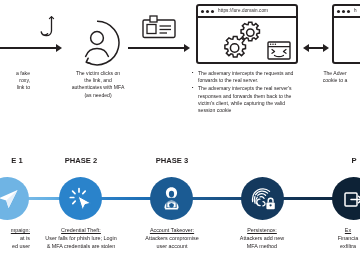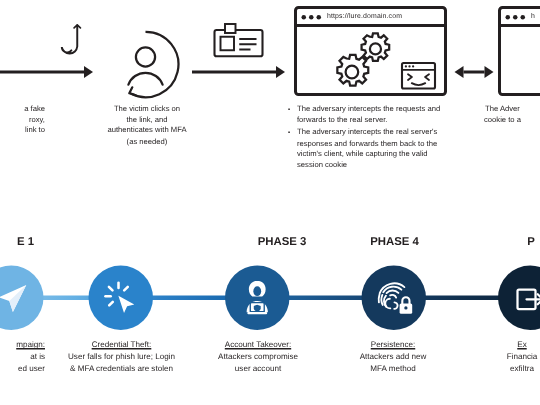--- a/index.html
+++ b/index.html
@@ -182,57 +182,57 @@
         <path d="M20.5 2 L2 10.2 L9.2 12.6 L11.6 20 Z" fill="#ffffff"></path>
         <path d="M9.2 12.6 L20.5 2 L11.6 20 L9.2 12.6 Z" fill="#e3effa"></path>
       </svg>
     </div>
     <div class="ph-cap left" style="left:-30px;top:78px;width:60px;">
       <div class="ttl">mpaign:</div>
       <div>at is</div>
       <div>ed user</div>
     </div>
 
+    <div class="ph-label" style="left:41px;top:8px;width:80px;">PHASE 2</div>
     <div class="tl-node" style="left:59px;top:29px;width:43px;height:43px;background:#2a83cb;">
       <svg width="24" height="24" viewBox="0 0 24 24">
         <g stroke="#ffffff" stroke-width="1.7" stroke-linecap="round">
           <line x1="10" y1="1.5" x2="10" y2="5"></line>
           <line x1="3.6" y1="4.2" x2="6" y2="6.6"></line>
           <line x1="1.3" y1="10.5" x2="4.8" y2="10.5"></line>
           <line x1="16.2" y1="4.2" x2="13.8" y2="6.6"></line>
           <line x1="3.8" y1="16.6" x2="6.2" y2="14.2"></line>
         </g>
         <path d="M9 9 L22 16.2 L16.1 17.6 L13.6 23 Z" fill="#ffffff" stroke="#2a83cb" stroke-width="1"></path>
       </svg>
     </div>
     <div class="ph-cap" style="left:28px;top:78px;width:106px;">
       <div class="ttl">Credential Theft:</div>
       <div>User falls for phish lure; Login</div>
       <div>&amp; MFA credentials are stolen</div>
     </div>
 
-    <div class="ph-label" style="left:148px;top:8px;width:80px;">PHASE 3</div>
+    <div class="ph-label" style="left:132px;top:8px;width:80px;">PHASE 3</div>
     <div class="tl-node" style="left:150px;top:29px;width:43px;height:43px;background:#1b5b93;">
       <svg width="25" height="25" viewBox="0 0 25 25">
         <path d="M12.5 1.2 c-3.5 0 -5.6 2.6 -5.6 5.6 0 2.3 1.1 3.9 2.3 4.9 l6.6 0 c1.2 -1 2.3 -2.6 2.3 -4.9 0 -3 -2.1 -5.6 -5.6 -5.6 z" fill="#ffffff"></path>
         <ellipse cx="12.5" cy="8.1" rx="2.6" ry="3.3" fill="#1b5b93"></ellipse>
         <path d="M5.4 22.2 c0 -4.6 3.2 -7.6 7.1 -7.6 s7.1 3 7.1 7.6 z" fill="#ffffff"></path>
         <rect x="7.4" y="15.4" width="10.2" height="7" rx="0.6" fill="#1b5b93"></rect>
         <rect x="8.3" y="16.2" width="8.4" height="5.2" rx="0.4" fill="#ffffff"></rect>
         <path d="M12.5 17.1 l2.3 .85 0 1.5 c0 1.2 -1.1 1.95 -2.3 2.25 -1.2 -.3 -2.3 -1.05 -2.3 -2.25 l0 -1.5 z" fill="#1b5b93"></path>
         <rect x="5.9" y="22" width="13.2" height="1.5" rx="0.7" fill="#ffffff"></rect>
       </svg>
     </div>
     <div class="ph-cap" style="left:122px;top:78px;width:100px;">
       <div class="ttl">Account Takeover:</div>
       <div>Attackers compromise</div>
       <div>user account</div>
     </div>
 
-    <div class="ph-label" style="left:223px;top:8px;width:80px;">PHASE 4</div>
     <div class="tl-node" style="left:241px;top:29px;width:43px;height:43px;background:#14395d;">
       <svg width="26" height="26" viewBox="0 0 26 26">
         <g fill="none" stroke="#ffffff" stroke-width="1.25" stroke-linecap="round">
           <path d="M3.1 9.6 A10.4 10.4 0 0 1 19.6 5.4"></path>
           <path d="M2.6 15.6 A10.4 10.4 0 0 1 3.0 10.4"></path>
           <path d="M5.5 8.8 A8 8 0 0 1 17.6 7.1"></path>
           <path d="M5.1 17.3 A8 8 0 0 1 4.9 10.6"></path>
           <path d="M7.7 9.4 A5.5 5.5 0 0 1 15.6 9.3"></path>
           <path d="M7.5 18.5 A5.5 5.5 0 0 1 7.3 11.1"></path>
           <path d="M10.1 10.9 A3 3 0 0 1 14.1 12.4"></path>

